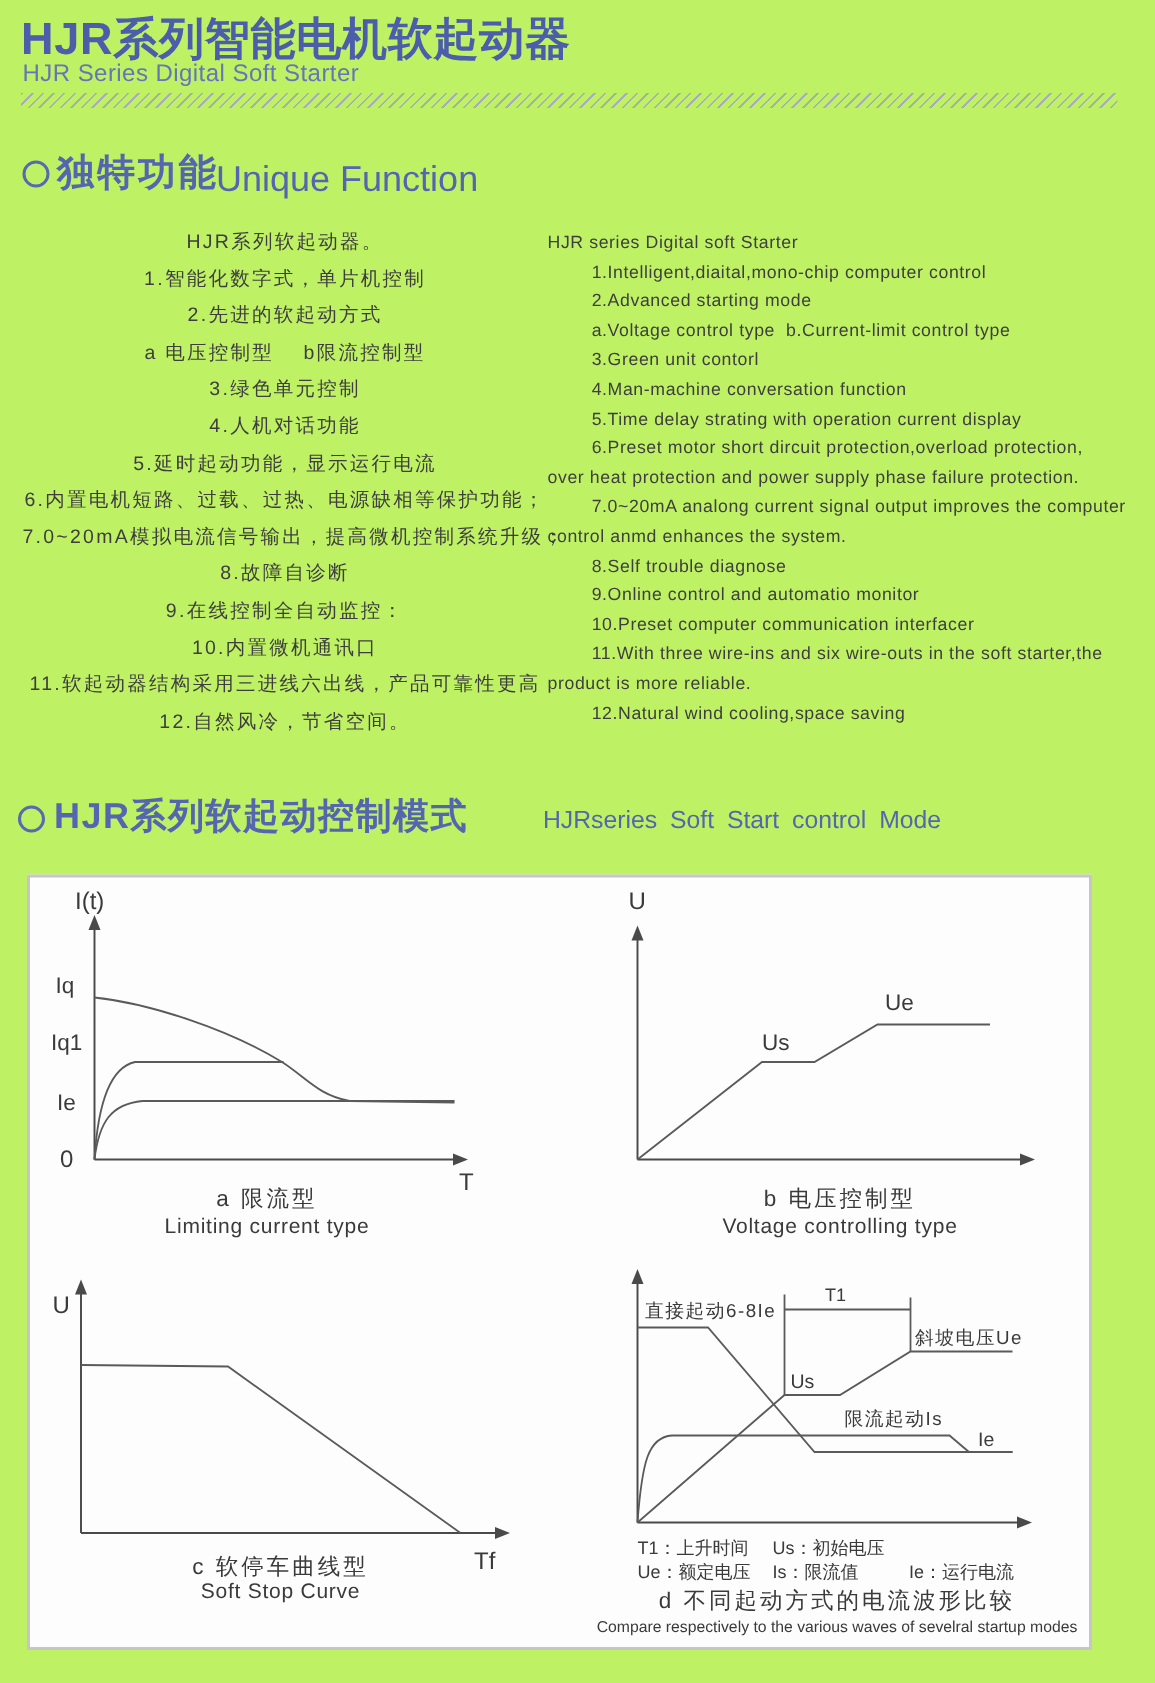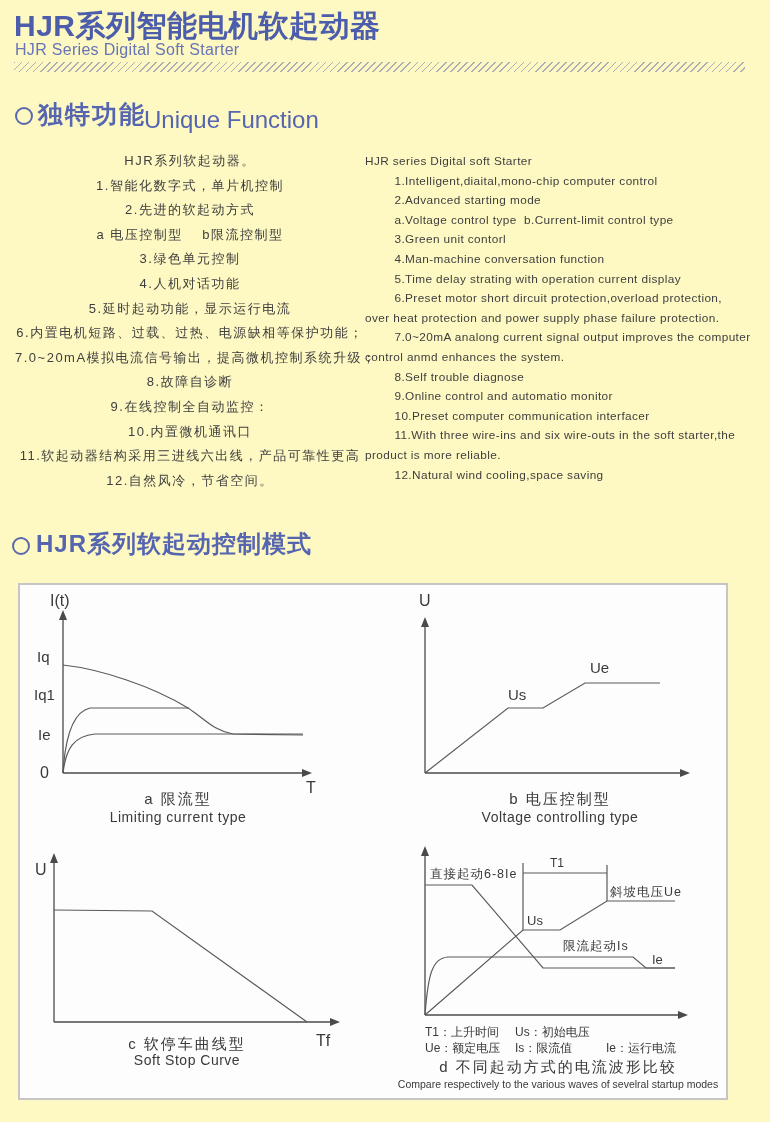--- a/index.html
+++ b/index.html
@@ -1,18 +1,18 @@
 <!DOCTYPE html>
 <html><head>
 <meta charset="utf-8">
 <style>
   html,body{margin:0;padding:0;background:#eee;}
   #page{
     position:relative;width:770px;height:1122px;margin:0 auto;
-    background:#fef9c3;overflow:hidden;
+    background:#bef264;overflow:hidden;
     font-family:"Liberation Sans","DejaVu Sans",sans-serif;
     color:#3e3e3e;
   }
   .abs{position:absolute;}
   
   .hdr-title{left:14px;top:6px;font-size:30px;font-weight:bold;color:#4c5dab;letter-spacing:.5px;}
   .hdr-sub{left:15px;top:41px;font-size:16px;color:#6774b6;letter-spacing:.3px;}
   .hatch{left:14px;top:62px;width:731px;height:10px;
     background:repeating-linear-gradient(135deg,#a9adb4 0 1.2px,transparent 1.2px 5px);}
   
@@ -79,20 +79,21 @@
 control anmd enhances the system.
         8.Self trouble diagnose
         9.Online control and automatio monitor
         10.Preset computer communication interfacer
         11.With three wire-ins and six wire-outs in the soft starter,the
 product is more reliable.
         12.Natural wind cooling,space saving</div>
 
   <div class="abs ring s2-ring"></div>
   <div class="abs s2-zh">HJR系列软起动控制模式</div>
+  <div class="abs s2-en">HJRseries Soft Start control Mode</div>
 
   <div class="abs chart-box"></div>
 
   <svg class="chart-svg" width="710" height="517" viewBox="18 583 710 517">
 
     <g>
       <text x="50" y="606" font-size="16">I(t)</text>
       <line class="ax" x1="63" y1="619" x2="63" y2="773"></line>
       <path class="ah" d="M63,610 L59,620 L67,620 Z"></path>
       <line class="ax" x1="63" y1="773" x2="304" y2="773"></line>

